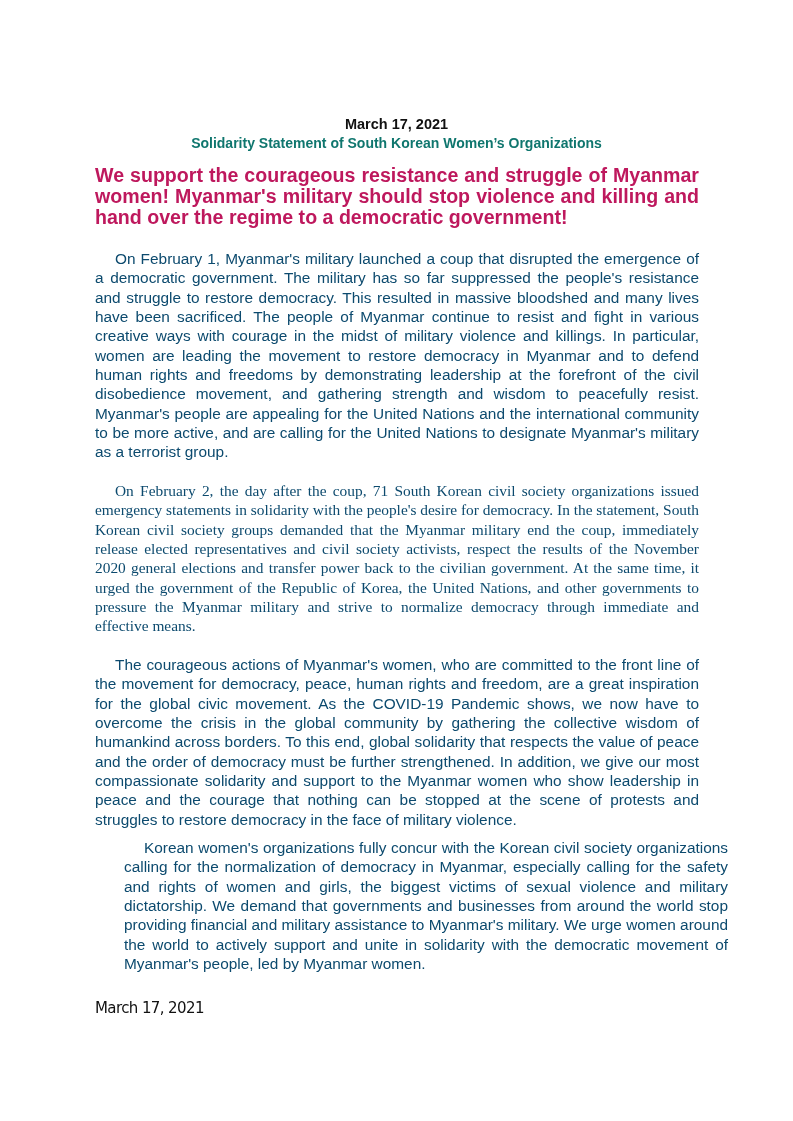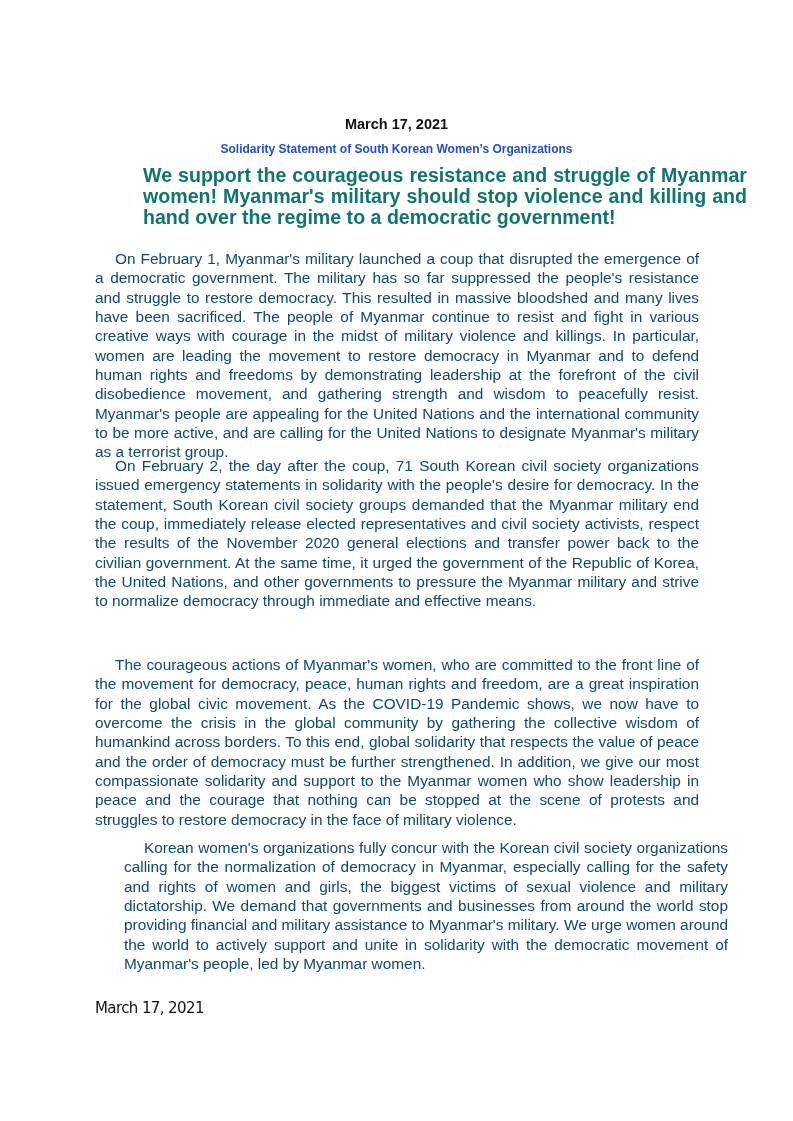--- a/index.html
+++ b/index.html
@@ -4,48 +4,48 @@
   <style>
     html, body { margin: 0; padding: 0; background: #ffffff; }
     body { width: 793px; height: 1121px; position: relative; overflow: hidden; }
     .page { position: absolute; left: 0; top: 0; width: 793px; height: 1121px; background: #fff; }
     .date-top {
       position: absolute; left: 0; top: 115px; width: 793px; text-align: center;
       font-family: "Liberation Sans", sans-serif; font-weight: bold; font-size: 14.5px; color: #111;
       line-height: 18px;
     }
     .subtitle {
-      position: absolute; left: 0; top: 140px; width: 793px; text-align: center;
-      font-family: "Liberation Sans", sans-serif; font-weight: bold; font-size: 12px; color: #1d4ed8;
+      position: absolute; left: 0; top: 134px; width: 793px; text-align: center;
+      font-family: "Liberation Sans", sans-serif; font-weight: bold; font-size: 14px; color: #0f766e;
       line-height: 18px;
     }
     .headline {
       position: absolute; left: 95px; top: 165px; width: 604px;
       font-family: "Liberation Sans", sans-serif; font-weight: bold; font-size: 19.6px; color: #1414c8;
       line-height: 21px; text-align: justify; text-align-last: left; margin: 0;
     }
     .para {
       position: absolute; left: 95px; width: 604px; margin: 0;
       font-family: "Liberation Sans", sans-serif; font-size: 15.4px; color: #0c4a6e;
       line-height: 19.35px; text-align: justify; text-indent: 20px;
     }
     #p1 { top: 249px; }
-    #p2 { top: 456px; }
+    #p2 { top: 481px; font-family: Liberation Serif, serif; }
     #p3 { top: 655px; }
     #p4 { top: 838px; margin-left: 29px; }
     .date-bottom {
       position: absolute; left: 95px; top: 999px;
       font-family: "DejaVu Sans", sans-serif; font-size: 15px; color: #111; letter-spacing: -0.6px;
     }
   </style>
 </head>
 <body>
 
 <div class="page">
   <div class="date-top">March 17, 2021</div>
   <div class="subtitle">Solidarity Statement of South Korean Women’s Organizations</div>
-  <h1 class="headline" style="color: #0f766e; margin-left: 48px;">We support the courageous resistance and struggle of Myanmar women! Myanmar's military should stop violence and killing and hand over the regime to a democratic government!</h1>
+  <h1 class="headline" style="color: #be185d;">We support the courageous resistance and struggle of Myanmar women! Myanmar's military should stop violence and killing and hand over the regime to a democratic government!</h1>
   <p class="para" id="p1">On February 1, Myanmar's military launched a coup that disrupted the emergence of a democratic government. The military has so far suppressed the people's resistance and struggle to restore democracy. This resulted in massive bloodshed and many lives have been sacrificed. The people of Myanmar continue to resist and fight in various creative ways with courage in the midst of military violence and killings. In particular, women are leading the movement to restore democracy in Myanmar and to defend human rights and freedoms by demonstrating leadership at the forefront of the civil disobedience movement, and gathering strength and wisdom to peacefully resist. Myanmar's people are appealing for the United Nations and the international community to be more active, and are calling for the United Nations to designate Myanmar's military as a terrorist group.</p>
   <p class="para" id="p2">On February 2, the day after the coup, 71 South Korean civil society organizations issued emergency statements in solidarity with the people's desire for democracy. In the statement, South Korean civil society groups demanded that the Myanmar military end the coup, immediately release elected representatives and civil society activists, respect the results of the November 2020 general elections and transfer power back to the civilian government. At the same time, it urged the government of the Republic of Korea, the United Nations, and other governments to pressure the Myanmar military and strive to normalize democracy through immediate and effective means.</p>
   <p class="para" id="p3">The courageous actions of Myanmar's women, who are committed to the front line of the movement for democracy, peace, human rights and freedom, are a great inspiration for the global civic movement. As the COVID-19 Pandemic shows, we now have to overcome the crisis in the global community by gathering the collective wisdom of humankind across borders. To this end, global solidarity that respects the value of peace and the order of democracy must be further strengthened. In addition, we give our most compassionate solidarity and support to the Myanmar women who show leadership in peace and the courage that nothing can be stopped at the scene of protests and struggles to restore democracy in the face of military violence.</p>
   <p class="para" id="p4">Korean women's organizations fully concur with the Korean civil society organizations calling for the normalization of democracy in Myanmar, especially calling for the safety and rights of women and girls, the biggest victims of sexual violence and military dictatorship. We demand that governments and businesses from around the world stop providing financial and military assistance to Myanmar's military. We urge women around the world to actively support and unite in solidarity with the democratic movement of Myanmar's people, led by Myanmar women.</p>
   <div class="date-bottom">March 17, 2021</div>
 </div>
 
 </body></html>

